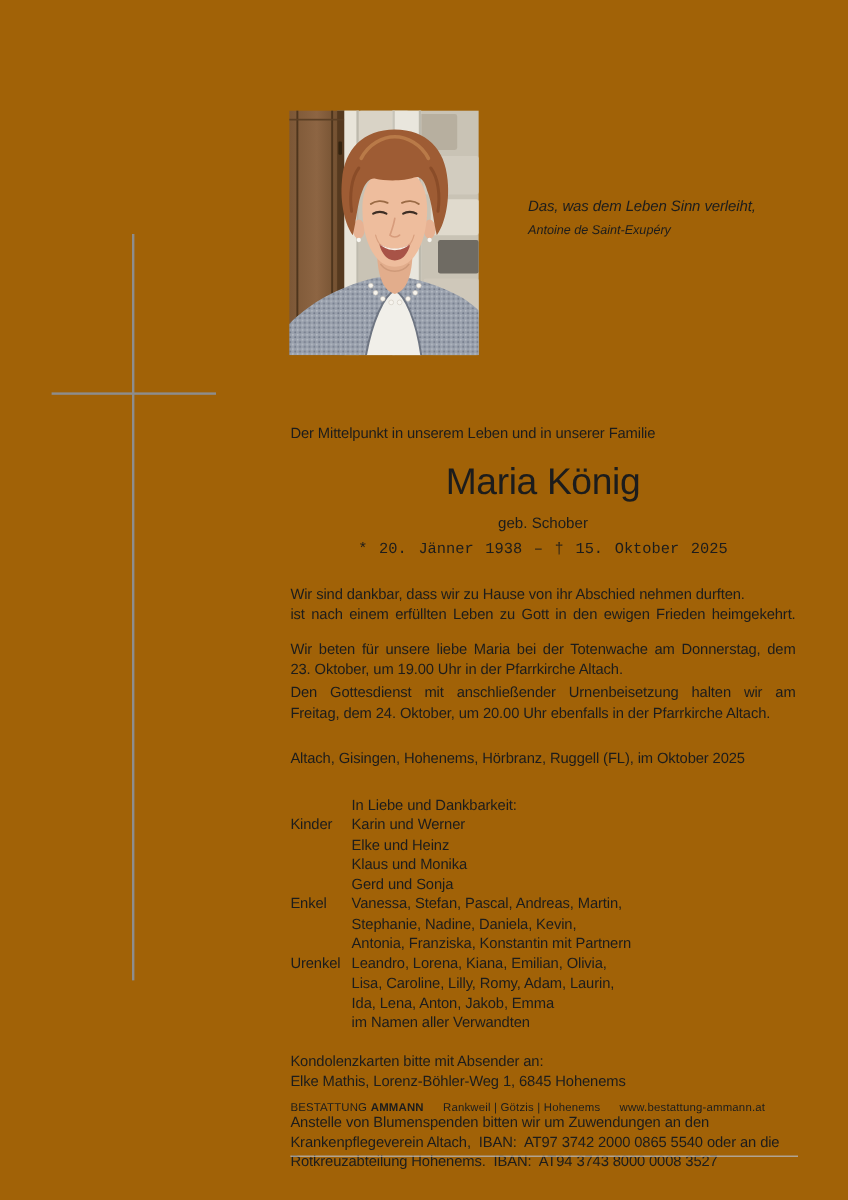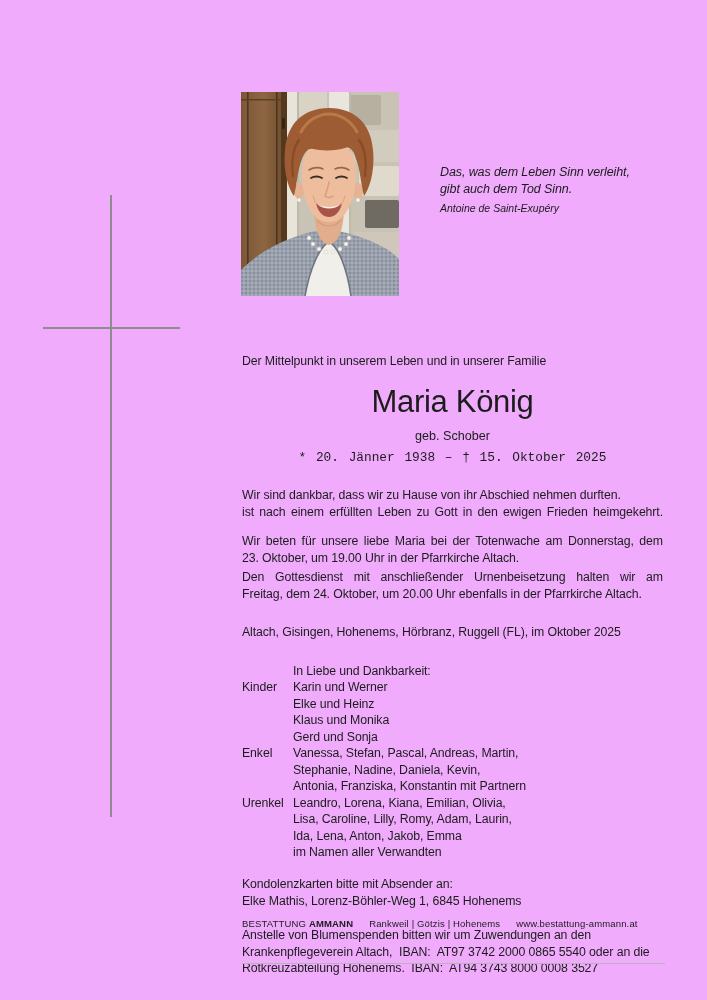--- a/index.html
+++ b/index.html
@@ -1,18 +1,18 @@
 <!DOCTYPE html>
 <html><head>
 <meta charset="utf-8">
 <style>
   html,body { margin:0; padding:0; background:#e8e8e8; }
   .page {
     position:relative; width:707px; height:1000px; margin:0 auto;
-    background:#f0abfc; overflow:hidden;
+    background:#a16207; overflow:hidden;
     font-family:"Liberation Sans", sans-serif; color:#1c1c1c;
   }
   .abs { position:absolute; }
 
   
   .cross-v { left:110px; top:195px; width:1.6px; height:622px; background:#8d8d8d; }
   .cross-h { left:43px;  top:327px; width:137px; height:1.6px;  background:#8d8d8d; }
 
   
   .photo { left:241px; top:92px; width:158px; height:204px; }
@@ -151,21 +151,20 @@
       <path d="M75,111 C82,117 94,117 101,111 C99,121 93,125 88,125 C83,125 77,121 75,111 Z" fill="#a85347"></path>
       <path d="M76,112 C83,116 93,116 100,112 C97,115 92,116.5 88,116.5 C84,116.5 79,115 76,112 Z" fill="#f6f1e8"></path>
 
       <path d="M72,104 C73,108 74,110 76,112" fill="none" stroke="#d9a07f" stroke-width="1" stroke-linecap="round"></path>
       <path d="M104,104 C103,108 102,110 100,112" fill="none" stroke="#d9a07f" stroke-width="1" stroke-linecap="round"></path>
     </g>
   </svg>
 
   <div class="abs quote">
     <div class="qline">Das, was dem Leben Sinn verleiht,</div>
-    <div class="qline">gibt auch dem Tod Sinn.</div>
     <div class="attr">Antoine de Saint-Exupéry</div>
   </div>
 
   <div class="abs col intro body-line">Der Mittelpunkt in unserem Leben und in unserer Familie</div>
 
   <div class="abs col name">Maria König</div>
   <div class="abs col maiden">geb. Schober</div>
   <div class="abs col dates">* 20. Jänner 1938  –  † 15. Oktober 2025</div>
 
   <div class="abs col p1">

